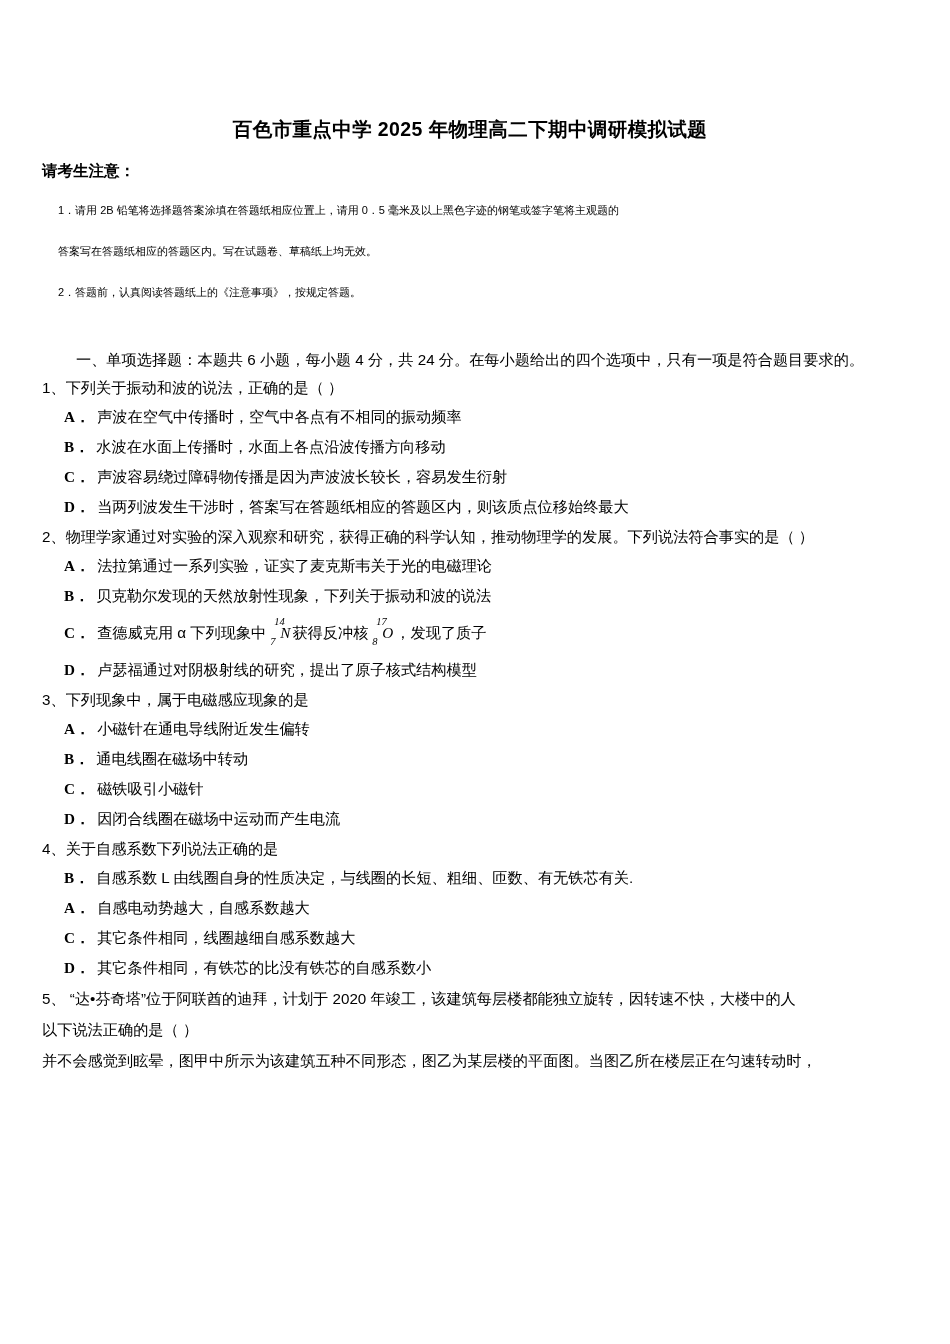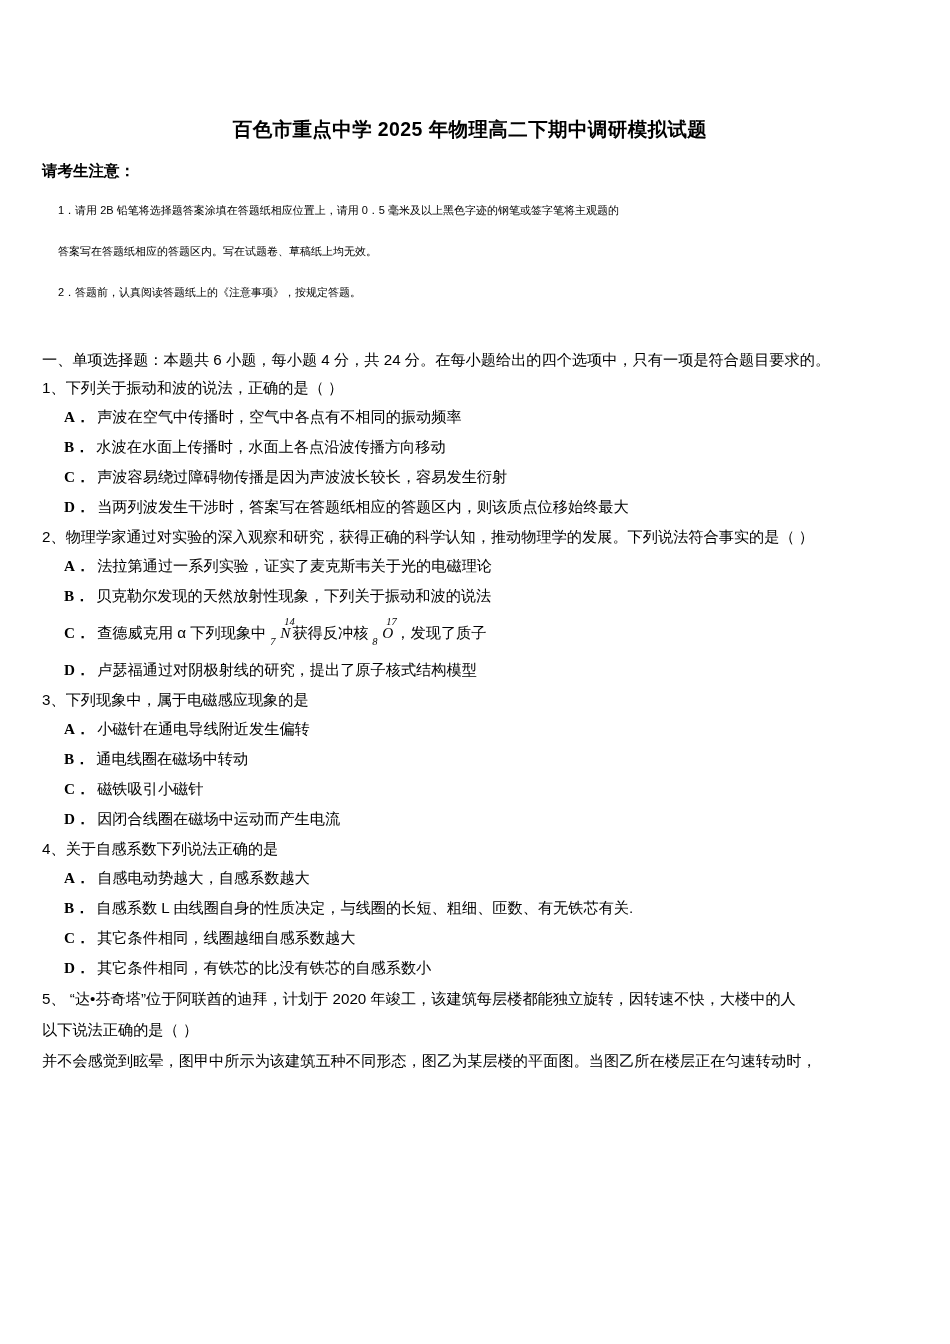--- a/index.html
+++ b/index.html
@@ -41,20 +41,21 @@
     margin: 16px;
     text-indent: 0;
     font-family: "Liberation Sans", sans-serif;
   }
   .gap-lg { height: 26px; }
   .section-head {
     font-size: 15.2px;
     line-height: 26px;
     margin: 0;
     font-family: "Liberation Sans", sans-serif;
+    text-align: center;
   }
   .q-stem {
     font-size: 15.2px;
     line-height: 29px;
     margin: 0;
     font-family: "Liberation Sans", sans-serif;
   }
   .opt {
     font-size: 15.2px;
     line-height: 30px;
@@ -73,21 +74,21 @@
   .nuclide {
     display: inline-block;
     position: relative;
     font-family: "Liberation Serif", serif;
     margin: 0 2px;
     vertical-align: baseline;
   }
   .nuclide .sup {
     position: absolute;
     top: -11px;
-    left: 16px;
+    left: 6px;
     font-size: 10.5px;
     font-style: italic;
   }
   .nuclide .sub {
     position: absolute;
     bottom: -9px;
     left: 2px;
     font-size: 10.5px;
     font-style: italic;
   }
@@ -133,22 +134,22 @@
   </div>
   <div class="opt"><span class="lab">D．</span><span>卢瑟福通过对阴极射线的研究，提出了原子核式结构模型</span></div>
 
   <div class="q-stem">3、下列现象中，属于电磁感应现象的是</div>
   <div class="opt"><span class="lab">A．</span><span>小磁针在通电导线附近发生偏转</span></div>
   <div class="opt"><span class="lab">B．</span><span>通电线圈在磁场中转动</span></div>
   <div class="opt"><span class="lab">C．</span><span>磁铁吸引小磁针</span></div>
   <div class="opt"><span class="lab">D．</span><span>因闭合线圈在磁场中运动而产生电流</span></div>
 
   <div class="q-stem">4、关于自感系数下列说法正确的是</div>
+  <div class="opt"><span class="lab">B．</span><span>自感系数 L 由线圈自身的性质决定，与线圈的长短、粗细、匝数、有无铁芯有关.</span></div>
   <div class="opt"><span class="lab">A．</span><span>自感电动势越大，自感系数越大</span></div>
-  <div class="opt"><span class="lab">B．</span><span>自感系数 L 由线圈自身的性质决定，与线圈的长短、粗细、匝数、有无铁芯有关.</span></div>
   <div class="opt"><span class="lab">C．</span><span>其它条件相同，线圈越细自感系数越大</span></div>
   <div class="opt"><span class="lab">D．</span><span>其它条件相同，有铁芯的比没有铁芯的自感系数小</span></div>
 
   <div class="q5">5、  “达•芬奇塔”位于阿联酋的迪拜，计划于 2020 年竣工，该建筑每层楼都能独立旋转，因转速不快，大楼中的人</div>
   <div class="q5">以下说法正确的是（        ）</div>
   <div class="q5">并不会感觉到眩晕，图甲中所示为该建筑五种不同形态，图乙为某层楼的平面图。当图乙所在楼层正在匀速转动时，</div>
 
 </div>
 
 </body></html>

